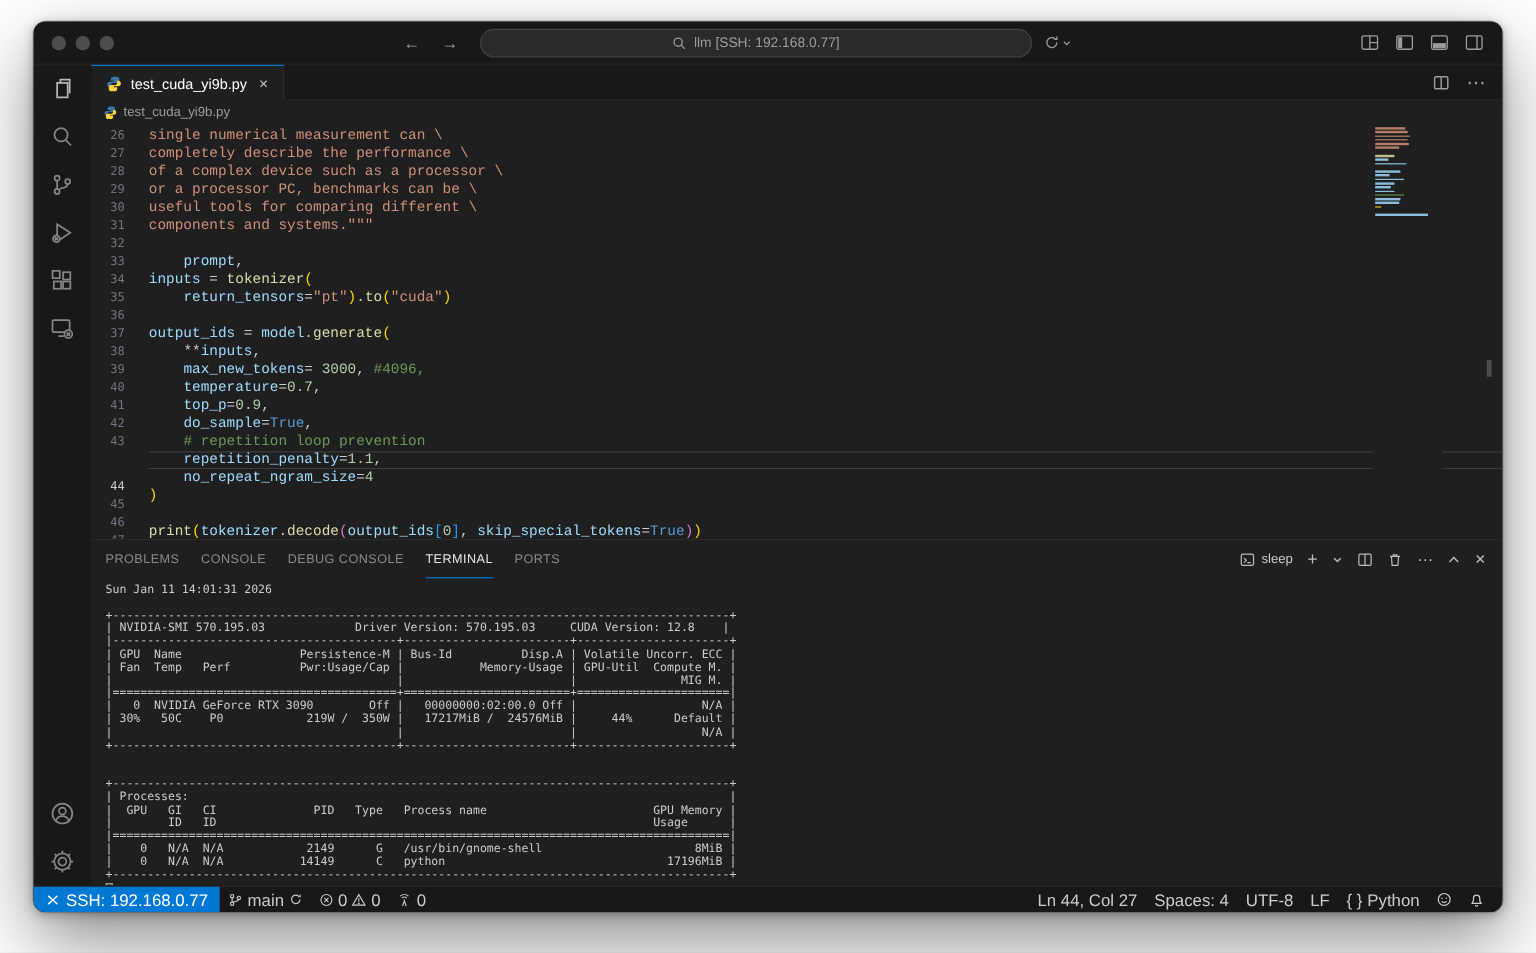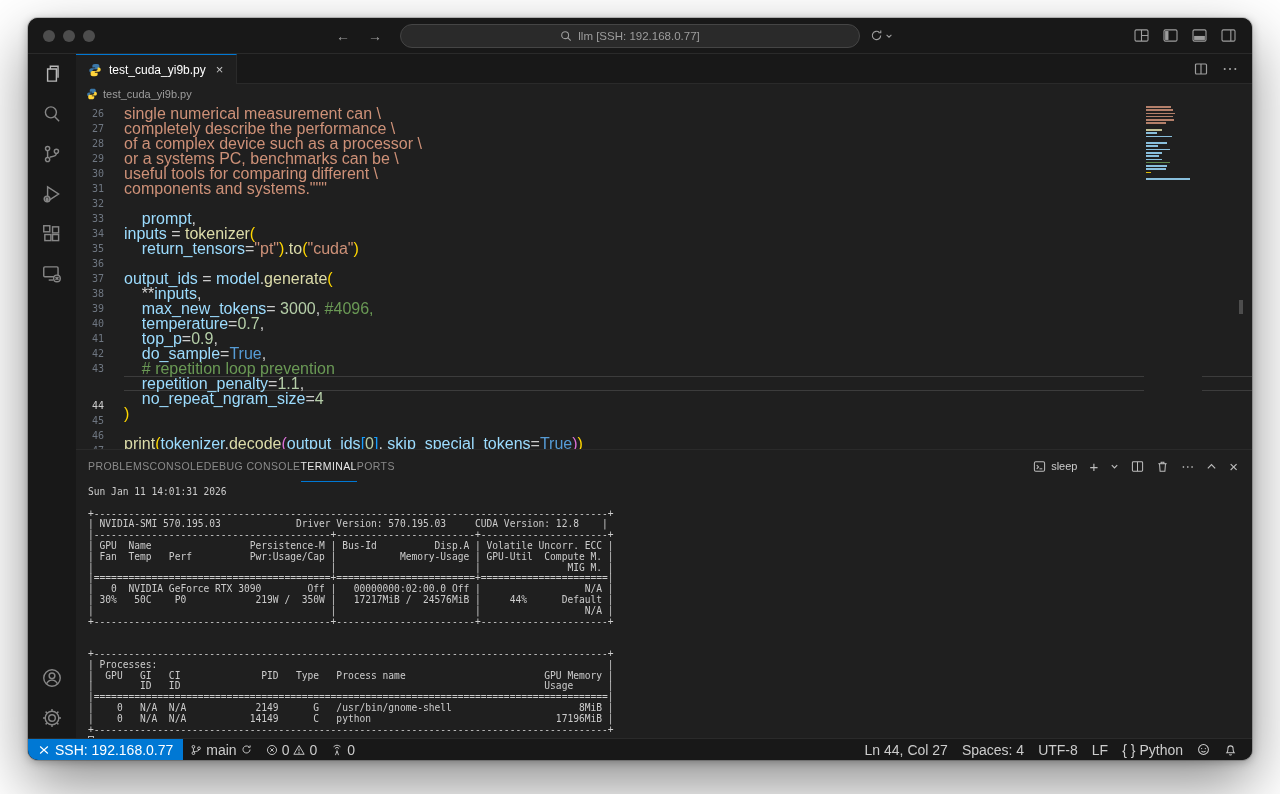--- a/index.html
+++ b/index.html
@@ -51,34 +51,34 @@
                  color:#9d9d9d; font-size:11px; flex:0 0 20px; background:#1f1f1f; }
 
   
   .editor { flex:0 0 345px; position:relative; display:flex; overflow:hidden; background:#1f1f1f; }
   .gutter { width:48px; padding-top:2px; flex:0 0 48px;
             font-family:"DejaVu Sans Mono", monospace; font-size:10px; }
   .ln { height:15px; line-height:15px; text-align:right; padding-right:20px; color:#6e7681; }
   .ln.active { color:#cccccc;margin-top:22px; }
   .codecol { flex:1; padding-top:2px; min-width:0; }
   .code-line { height:15px; line-height:15px; white-space:pre;
-               font-family:Liberation Sans, sans-serif; font-size:16px; color:#cccccc; }
+               font-family:Liberation Mono, monospace; font-size:12px; color:#cccccc; }
   .code-line.active { box-shadow: inset 0 1px 0 #3c3c3c, inset 0 -1px 0 #3c3c3c; }
   .tk-str{color:#ce9178} .tk-var{color:#9cdcfe} .tk-fn{color:#dcdcaa} .tk-num{color:#b5cea8}
   .tk-kw{color:#569cd6} .tk-com{color:#6a9955} .tk-fg{color:#cccccc} .tk-op{color:#d4d4d4}
   .tk-br1{color:#ffd700} .tk-br2{color:#da70d6} .tk-br3{color:#179fff}
   .minimap { position:absolute; right:50px; top:2px; width:58px; background:#1f1f1f; height:100%; padding-left:2px; }
   .mm-bar { height:1.6px; margin-bottom:1.7px; opacity:.85; }
   .scroll-mark { position:absolute; right:9px; top:196px; width:4px; height:14px; background:#4d4d4d; }
 
   
   .panel { flex:0 0 289px; border-top:1px solid #2a2a2a; background:#1f1f1f;
            display:flex; flex-direction:column; min-height:0; }
   .panel-header { height:32px; flex:0 0 32px; display:flex; align-items:center; padding:0 14px 0 12px; }
-  .panel-tabs { display:flex; gap:0; height:100%; align-items:center; }
+  .panel-tabs { display:flex; gap:18px; height:100%; align-items:center; }
   .panel-tab { font-size:10.5px; letter-spacing:.4px; color:#8a8a8a; height:100%;
                display:flex; align-items:center; border-bottom:1px solid transparent; }
   .panel-tab.active { color:#e7e7e7; border-bottom:1px solid #0078d4; }
   .panel-actions { margin-left:auto; display:flex; align-items:center; gap:12px; color:#bdbdbd; }
   .term-name { display:flex; align-items:center; gap:5px; font-size:11px; color:#cccccc; }
   .pa-icon { display:flex; align-items:center; justify-content:center; color:#bdbdbd;
              font-size:13px; line-height:1; }
   .terminal { flex:1; padding:5px 0 0 12px; overflow:hidden; }
   .terminal pre { font-family:"DejaVu Sans Mono", monospace; font-size:9.6px; line-height:10.8px;
                   color:#cccccc; white-space:pre; }
@@ -263,21 +263,21 @@
             <div class="ln active">44</div>
             <div class="ln">45</div>
             <div class="ln">46</div>
             <div class="ln">47</div>
             <div class="ln">48</div>
           </div>
         <div class="codecol">
             <div class="code-line"><span class="tk-str">single numerical measurement can \</span></div>
             <div class="code-line"><span class="tk-str">completely describe the performance \</span></div>
             <div class="code-line"><span class="tk-str">of a complex device such as a processor \</span></div>
-            <div class="code-line"><span class="tk-str">or a systems PC, benchmarks can be \</span></div>
+            <div class="code-line"><span class="tk-str">or a processor PC, benchmarks can be \</span></div>
             <div class="code-line"><span class="tk-str">useful tools for comparing different \</span></div>
             <div class="code-line"><span class="tk-str">components and systems."""</span></div>
             <div class="code-line"></div>
             <div class="code-line"><span class="tk-fg">    </span><span class="tk-var">prompt</span><span class="tk-fg">,</span></div>
             <div class="code-line"><span class="tk-var">inputs</span><span class="tk-fg"> = </span><span class="tk-fn">tokenizer</span><span class="tk-br1">(</span></div>
             <div class="code-line"><span class="tk-fg">    </span><span class="tk-var">return_tensors</span><span class="tk-fg">=</span><span class="tk-str">"pt"</span><span class="tk-br1">)</span><span class="tk-fg">.</span><span class="tk-fn">to</span><span class="tk-br1">(</span><span class="tk-str">"cuda"</span><span class="tk-br1">)</span></div>
             <div class="code-line"></div>
             <div class="code-line"><span class="tk-var">output_ids</span><span class="tk-fg"> = </span><span class="tk-var">model</span><span class="tk-fg">.</span><span class="tk-fn">generate</span><span class="tk-br1">(</span></div>
             <div class="code-line"><span class="tk-fg">    </span><span class="tk-op">**</span><span class="tk-var">inputs</span><span class="tk-fg">,</span></div>
             <div class="code-line"><span class="tk-fg">    </span><span class="tk-var">max_new_tokens</span><span class="tk-fg">= </span><span class="tk-num">3000</span><span class="tk-fg">, </span><span class="tk-com">#4096,</span></div>

